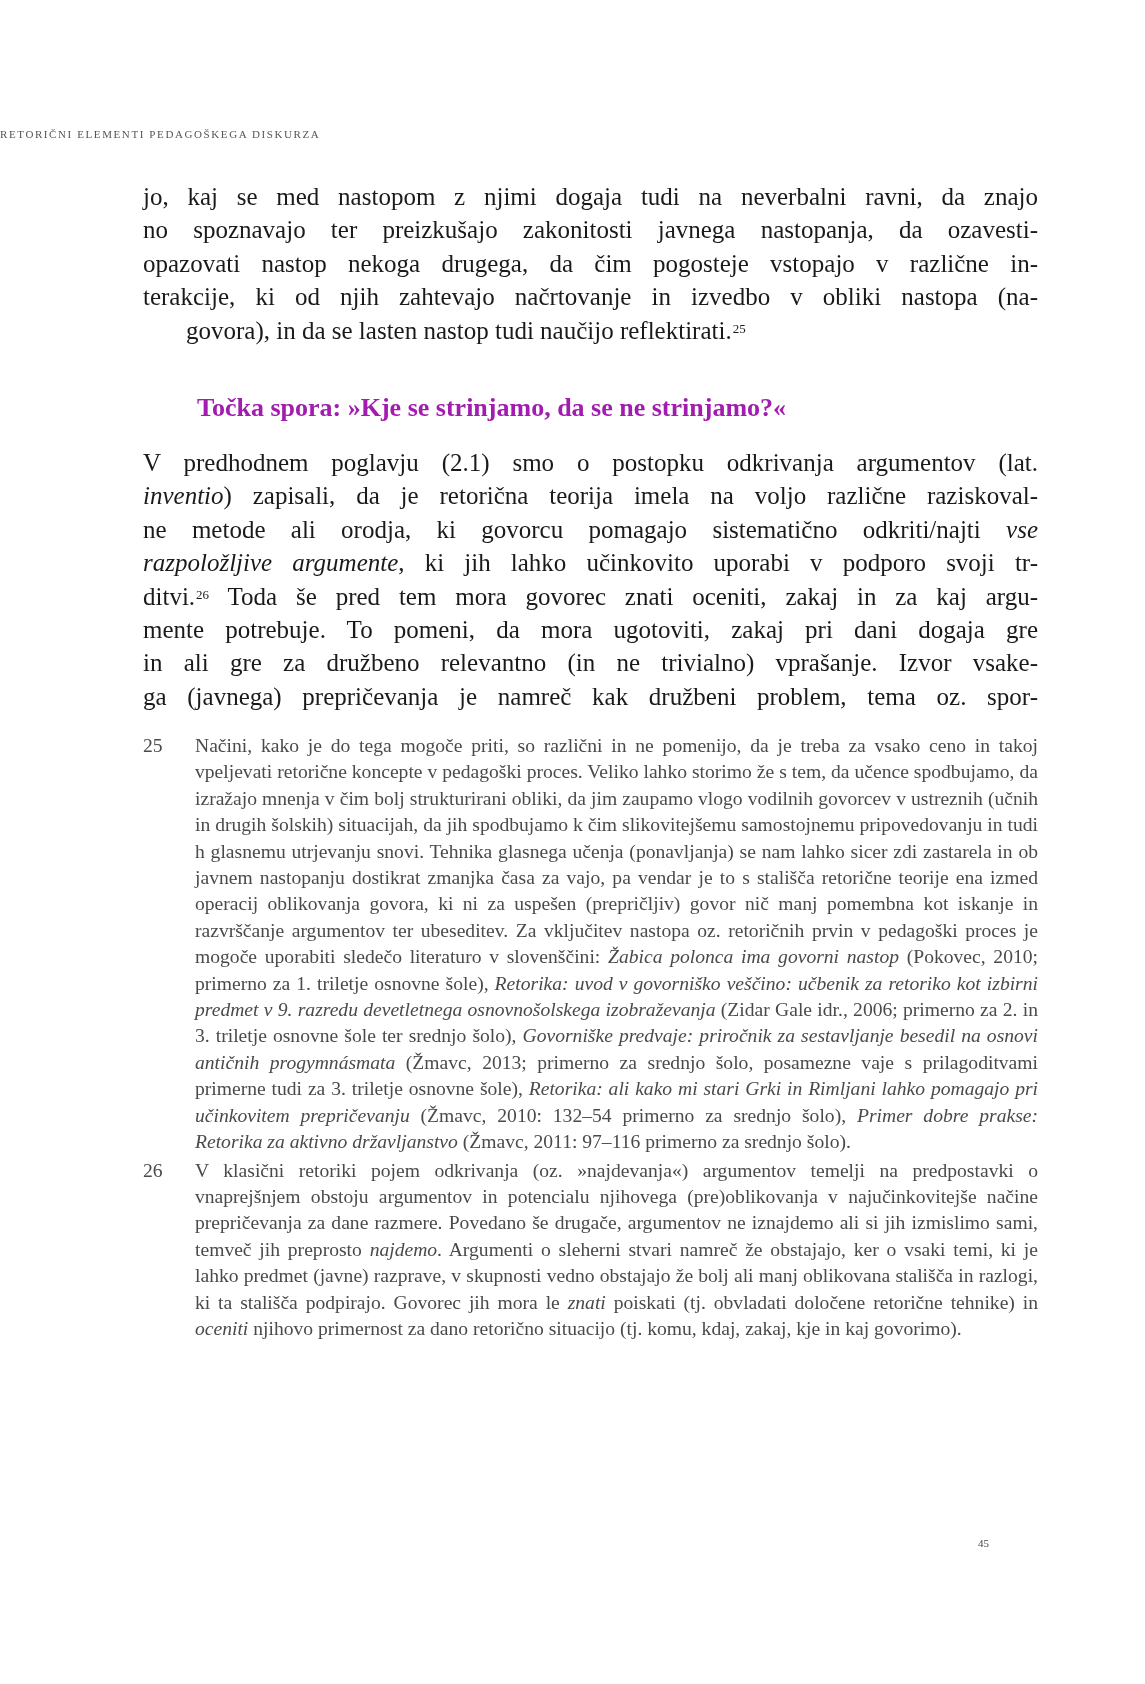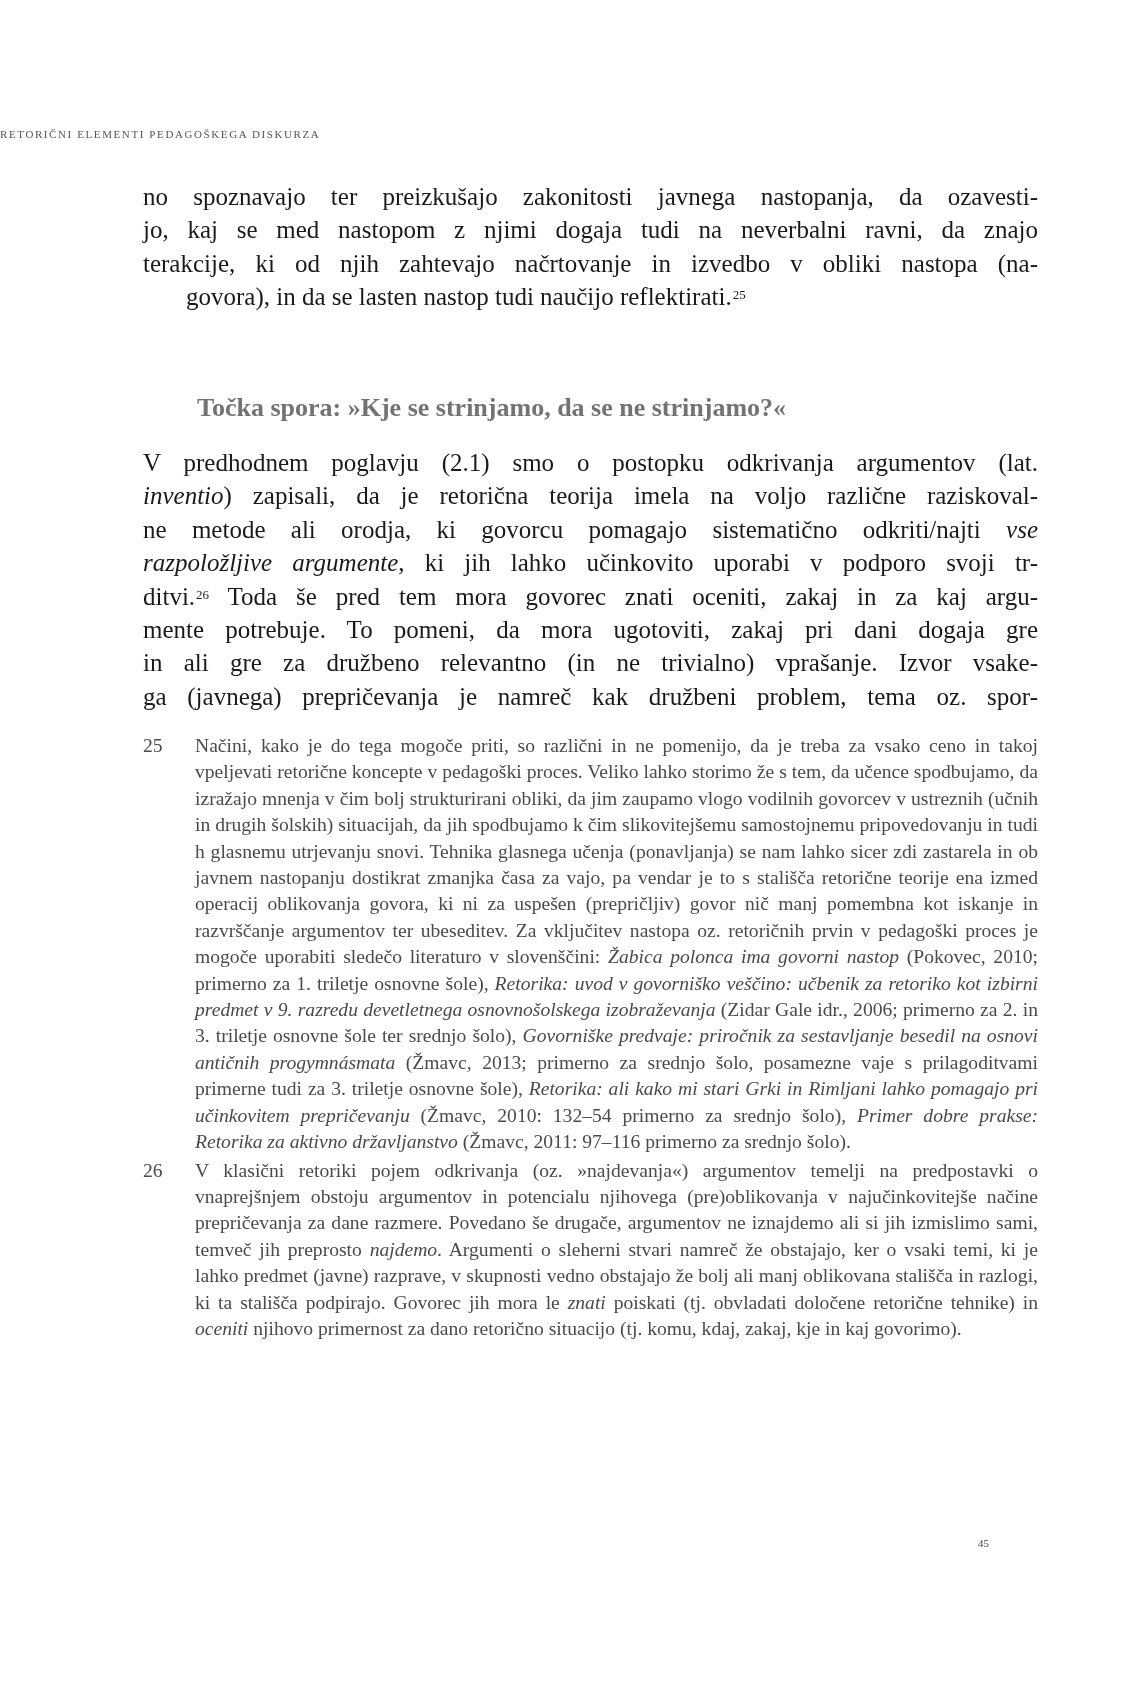--- a/index.html
+++ b/index.html
@@ -16,21 +16,21 @@
     }
     .body-text {
       position: absolute; left: 143px; top: 180px; width: 895px;
       font-size: 25px; line-height: 33.4px; color: #1a1a1a;
     }
     .line { display: block; white-space: nowrap; text-align: justify; text-align-last: justify; }
     .line.last { text-align-last: left; margin-left: 43px; }
     .sup { font-size: 13px; vertical-align: top; position: relative; top: -2px; margin-left: 1px; }
     .heading {
       position: absolute; left: 197px; top: 393px;
-      font-size: 26px; font-weight: bold; color: #737373;
+      font-size: 26px; font-weight: bold; color: #a21caf;
       white-space: nowrap;
     }
     .body-text.second { top: 446px; }
     .footnotes {
       position: absolute; left: 143px; top: 733px; width: 895px;
       font-size: 19.6px; line-height: 26.4px; color: #4a4a4a;
     }
     .fn { position: relative; padding-left: 52px; margin-bottom: 2px; }
     .fn-num { position: absolute; left: 0; top: 0; }
     .page-number {
@@ -38,22 +38,23 @@
       font-size: 11px; color: #444444;
     }
     i { font-style: italic; }
   </style>
 </head>
 <body>
 
 <div class="running-head">Retorični elementi pedagoškega diskurza</div>
 
 <div class="body-text">
+  <span class="line">jo, kaj se med nastopom z njimi dogaja tudi na neverbalni ravni, da znajo</span>
   <span class="line">no spoznavajo ter preizkušajo zakonitosti javnega nastopanja, da ozavesti-</span>
-  <span class="line">jo, kaj se med nastopom z njimi dogaja tudi na neverbalni ravni, da znajo</span>
+  <span class="line">opazovati nastop nekoga drugega, da čim pogosteje vstopajo v različne in-</span>
   <span class="line">terakcije, ki od njih zahtevajo načrtovanje in izvedbo v obliki nastopa (na-</span>
   <span class="line last"><span>govora), in da se lasten nastop tudi naučijo reflektirati.</span><span class="sup">25</span></span>
 </div>
 
 <div class="heading">Točka spora: »Kje se strinjamo, da se ne strinjamo?«</div>
 
 <div class="body-text second">
   <span class="line">V predhodnem poglavju (2.1) smo o postopku odkrivanja argumentov (lat.</span>
   <span class="line"><i>inventio</i><span>) zapisali, da je retorična teorija imela na voljo različne raziskoval-</span></span>
   <span class="line"><span>ne metode ali orodja, ki govorcu pomagajo sistematično odkriti/najti </span><i>vse</i></span>

